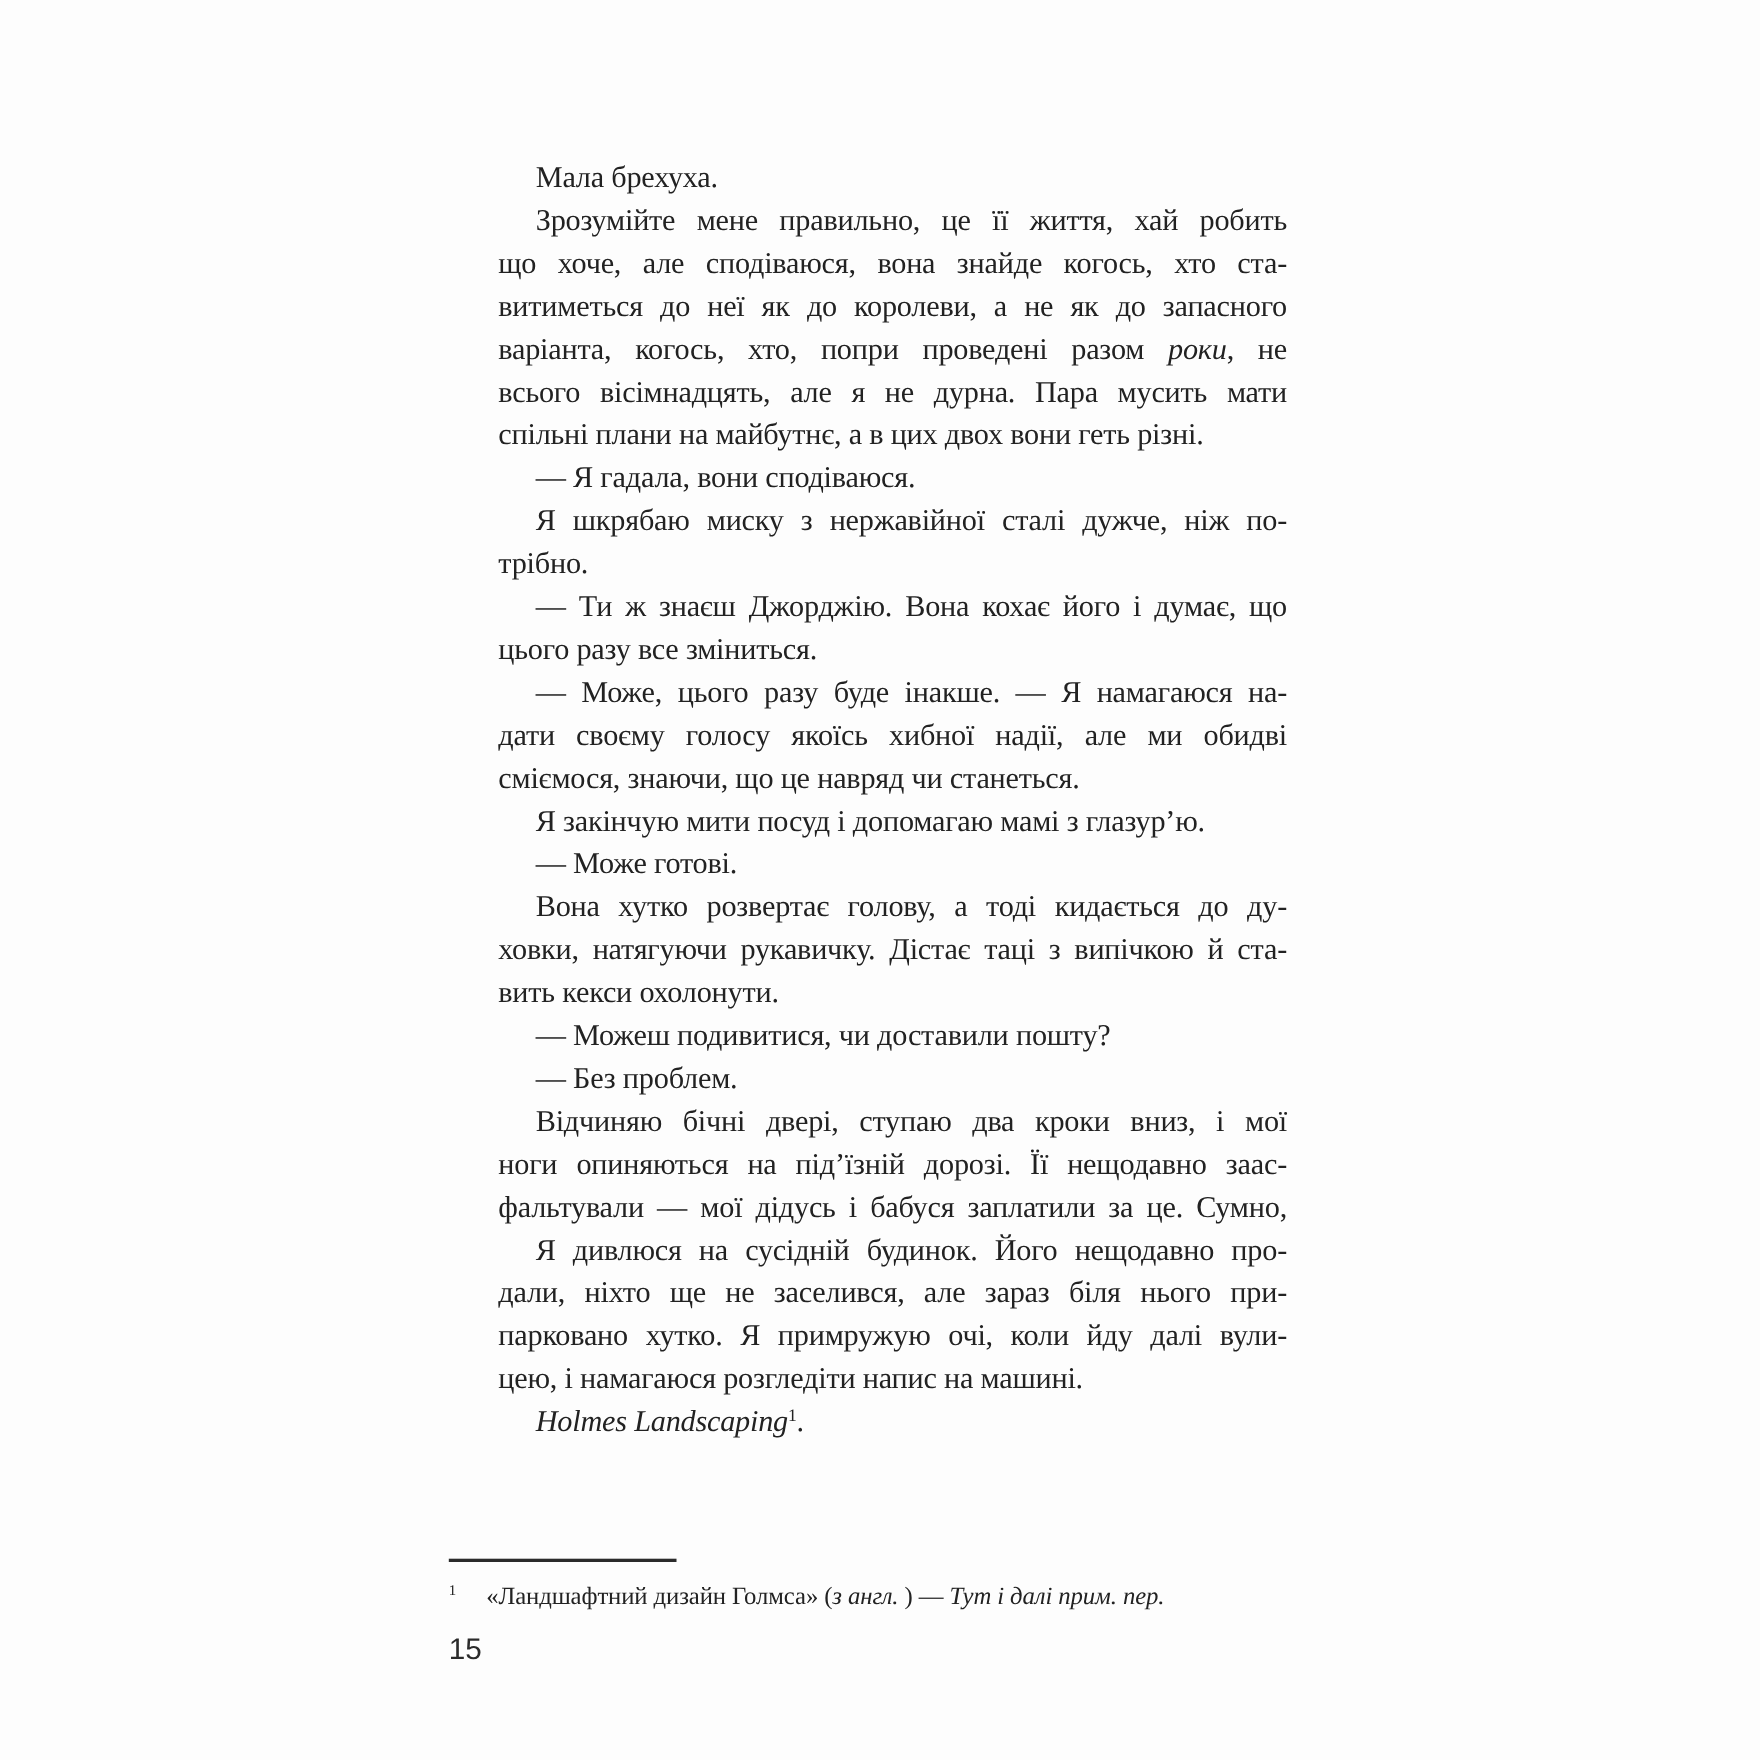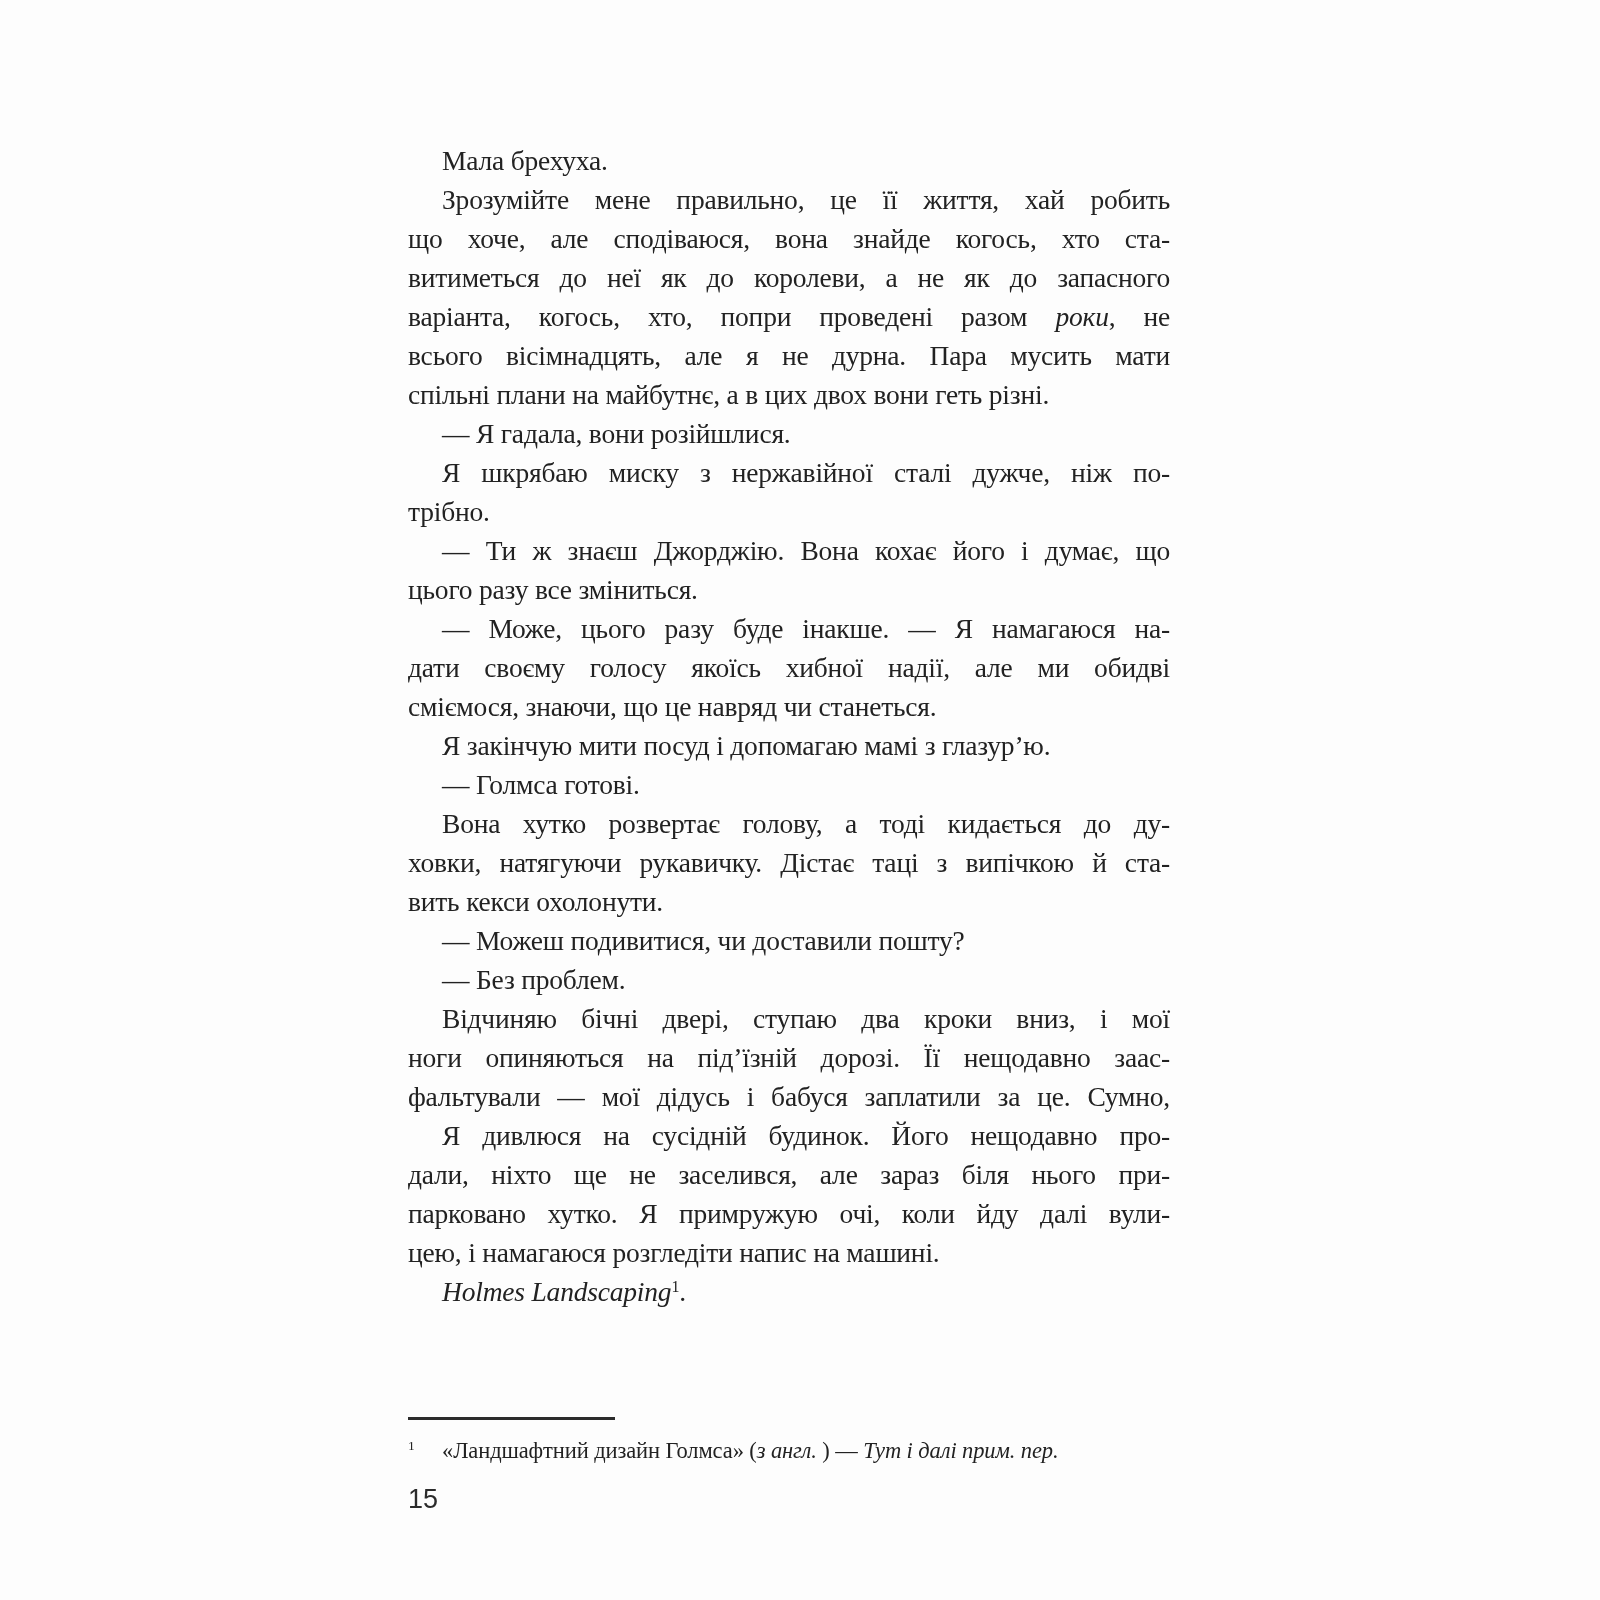--- a/index.html
+++ b/index.html
@@ -19,20 +19,21 @@
     position: absolute;
     left: 408px; top: 141px; width: 762px;
   }
   .line {
     font-size: 27.5px;
     line-height: 39px;
     letter-spacing: -0.2px;
     text-align: justify;
     text-align-last: justify;
     white-space: normal;
+    margin-left: 45px;
   }
   .line.end { text-align-last: left; }
   .line.indent { text-indent: 34px; }
   .line i { font-style: italic; }
   .line sup {
     font-size: 16px;
     font-style: normal;
     vertical-align: 9px;
     line-height: 0;
   }
@@ -70,30 +71,30 @@
 
 <div class="page" style="background: rgb(253, 253, 253); color: rgb(34, 34, 34);">
   <div class="body-text">
       <div class="line indent end"><span>Мала брехуха.</span></div>
       <div class="line indent"><span>Зрозумійте мене правильно, це її життя, хай робить</span></div>
       <div class="line"><span>що хоче, але сподіваюся, вона знайде когось, хто ста-</span></div>
       <div class="line"><span>витиметься до неї як до королеви, а не як до запасного</span></div>
       <div class="line"><span>варіанта, когось, хто, попри проведені разом </span><i>роки</i><span>, не</span></div>
       <div class="line"><span>всього вісімнадцять, але я не дурна. Пара мусить мати</span></div>
       <div class="line end"><span>спільні плани на майбутнє, а в цих двох вони геть різні.</span></div>
-      <div class="line indent end"><span>— Я гадала, вони розійшлися.</span></div>
+      <div class="line indent end"><span>— Я гадала, вони сподіваюся.</span></div>
       <div class="line indent"><span>Я шкрябаю миску з нержавійної сталі дужче, ніж по-</span></div>
       <div class="line end"><span>трібно.</span></div>
       <div class="line indent"><span>— Ти ж знаєш Джорджію. Вона кохає його і думає, що</span></div>
       <div class="line end"><span>цього разу все зміниться.</span></div>
       <div class="line indent"><span>— Може, цього разу буде інакше. — Я намагаюся на-</span></div>
       <div class="line"><span>дати своєму голосу якоїсь хибної надії, але ми обидві</span></div>
       <div class="line end"><span>сміємося, знаючи, що це навряд чи станеться.</span></div>
       <div class="line indent end"><span>Я закінчую мити посуд і допомагаю мамі з глазур’ю.</span></div>
-      <div class="line indent end"><span>— Голмса готові.</span></div>
+      <div class="line indent end"><span>— Може готові.</span></div>
       <div class="line indent"><span>Вона хутко розвертає голову, а тоді кидається до ду-</span></div>
       <div class="line"><span>ховки, натягуючи рукавичку. Дістає таці з випічкою й ста-</span></div>
       <div class="line end"><span>вить кекси охолонути.</span></div>
       <div class="line indent end"><span>— Можеш подивитися, чи доставили пошту?</span></div>
       <div class="line indent end"><span>— Без проблем.</span></div>
       <div class="line indent"><span>Відчиняю бічні двері, ступаю два кроки вниз, і мої</span></div>
       <div class="line"><span>ноги опиняються на під’їзній дорозі. Її нещодавно заас-</span></div>
       <div class="line"><span>фальтували — мої дідусь і бабуся заплатили за це. Сумно,</span></div>
       <div class="line indent"><span>Я дивлюся на сусідній будинок. Його нещодавно про-</span></div>
       <div class="line"><span>дали, ніхто ще не заселився, але зараз біля нього при-</span></div>

